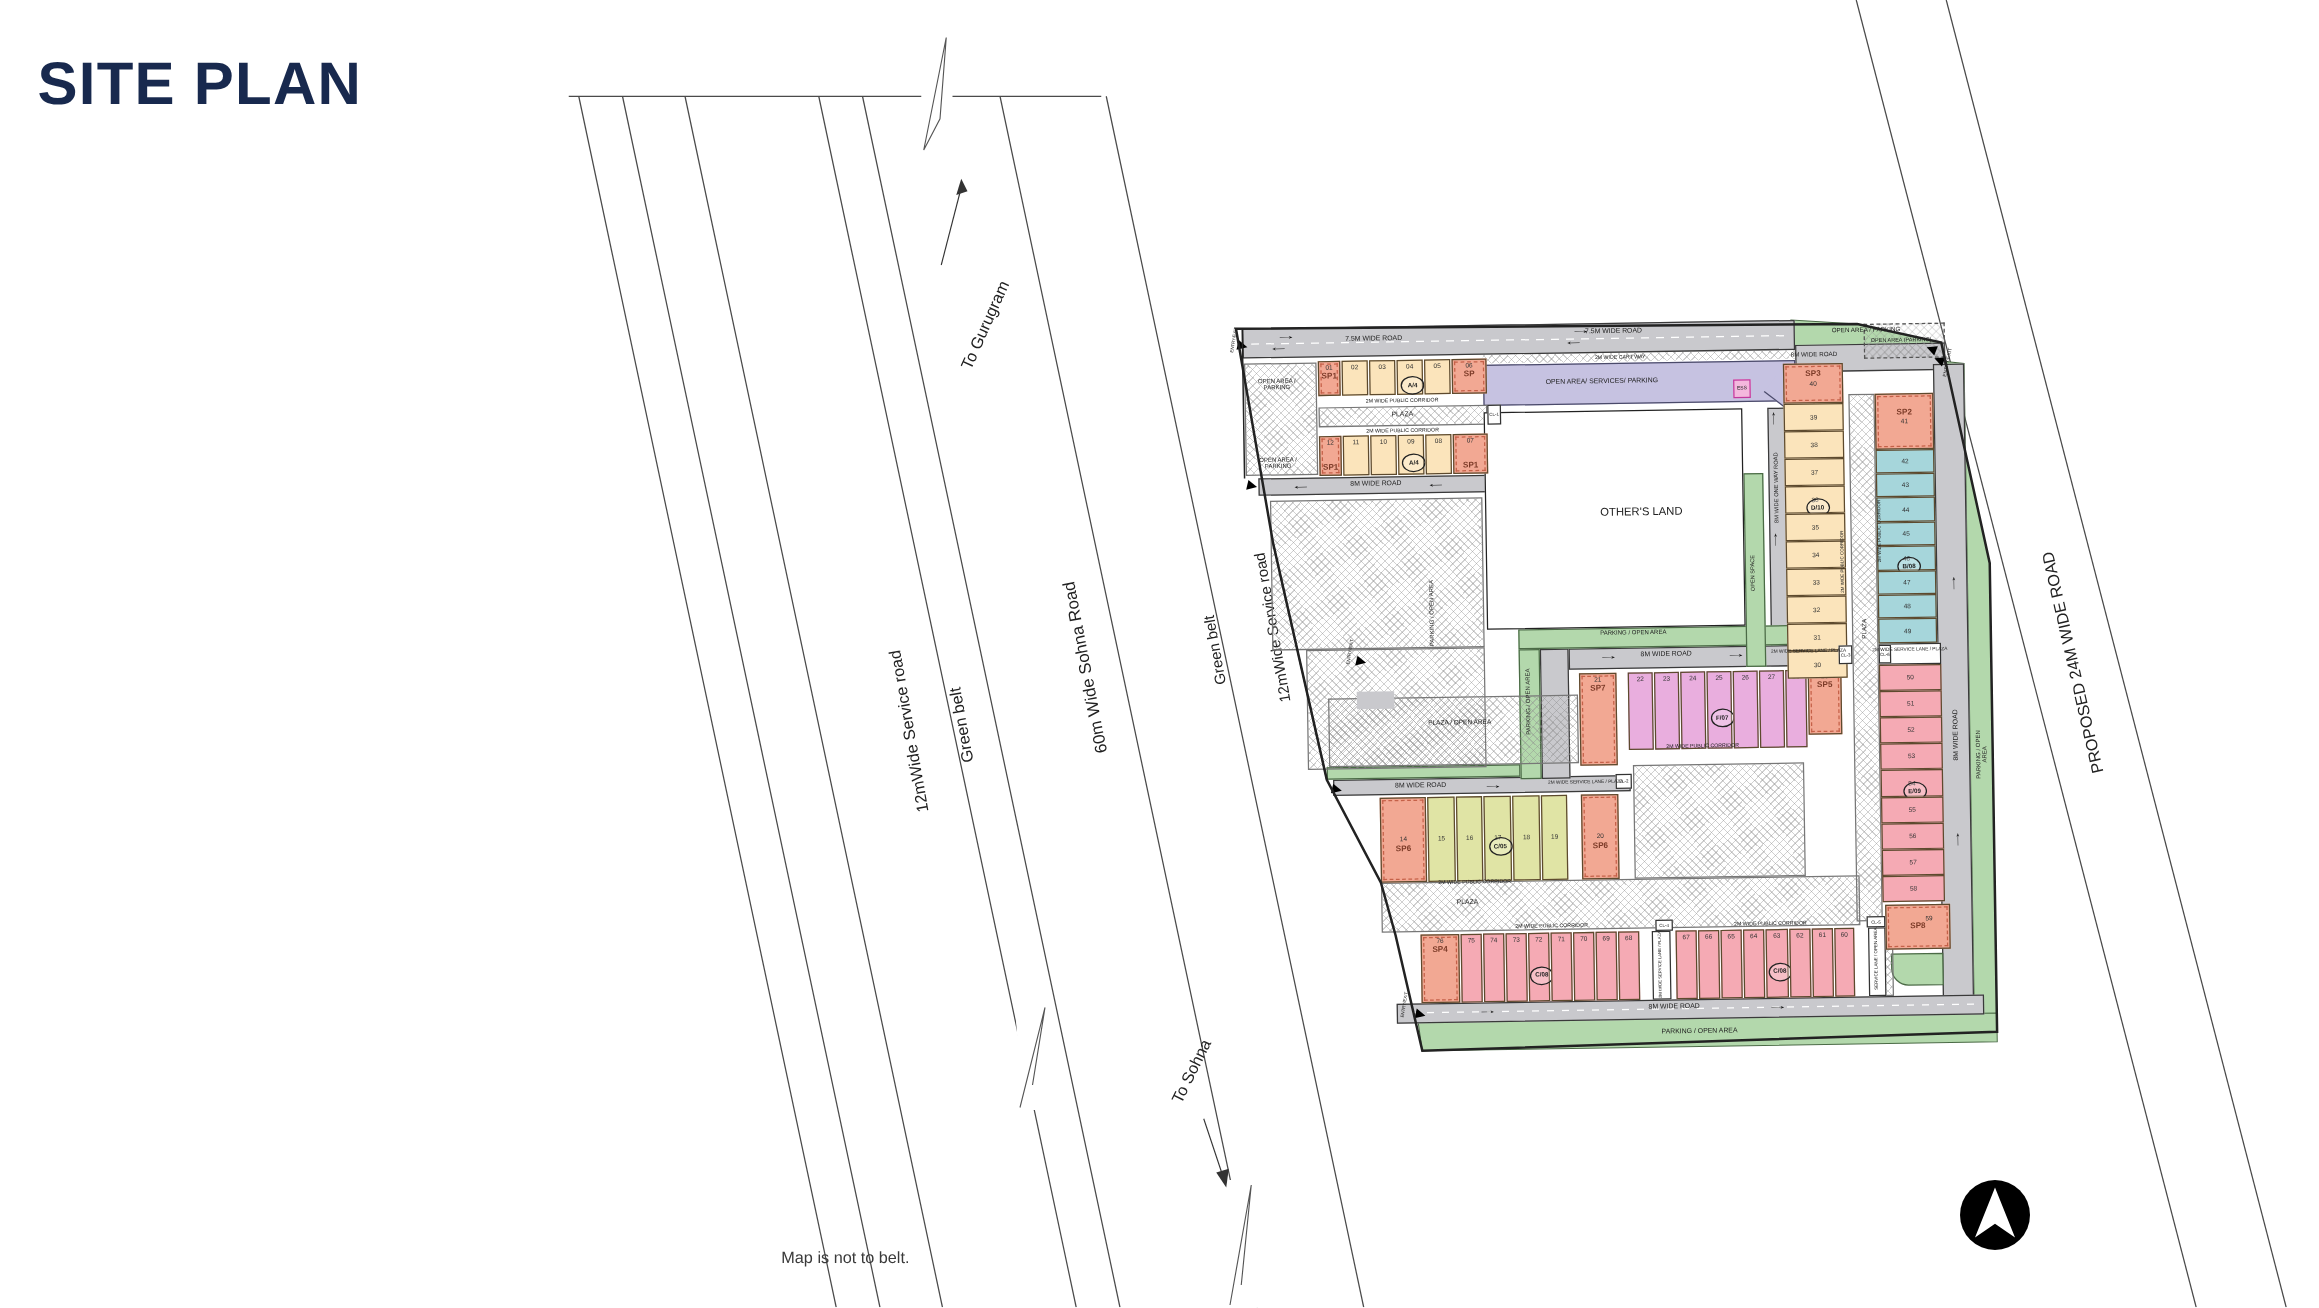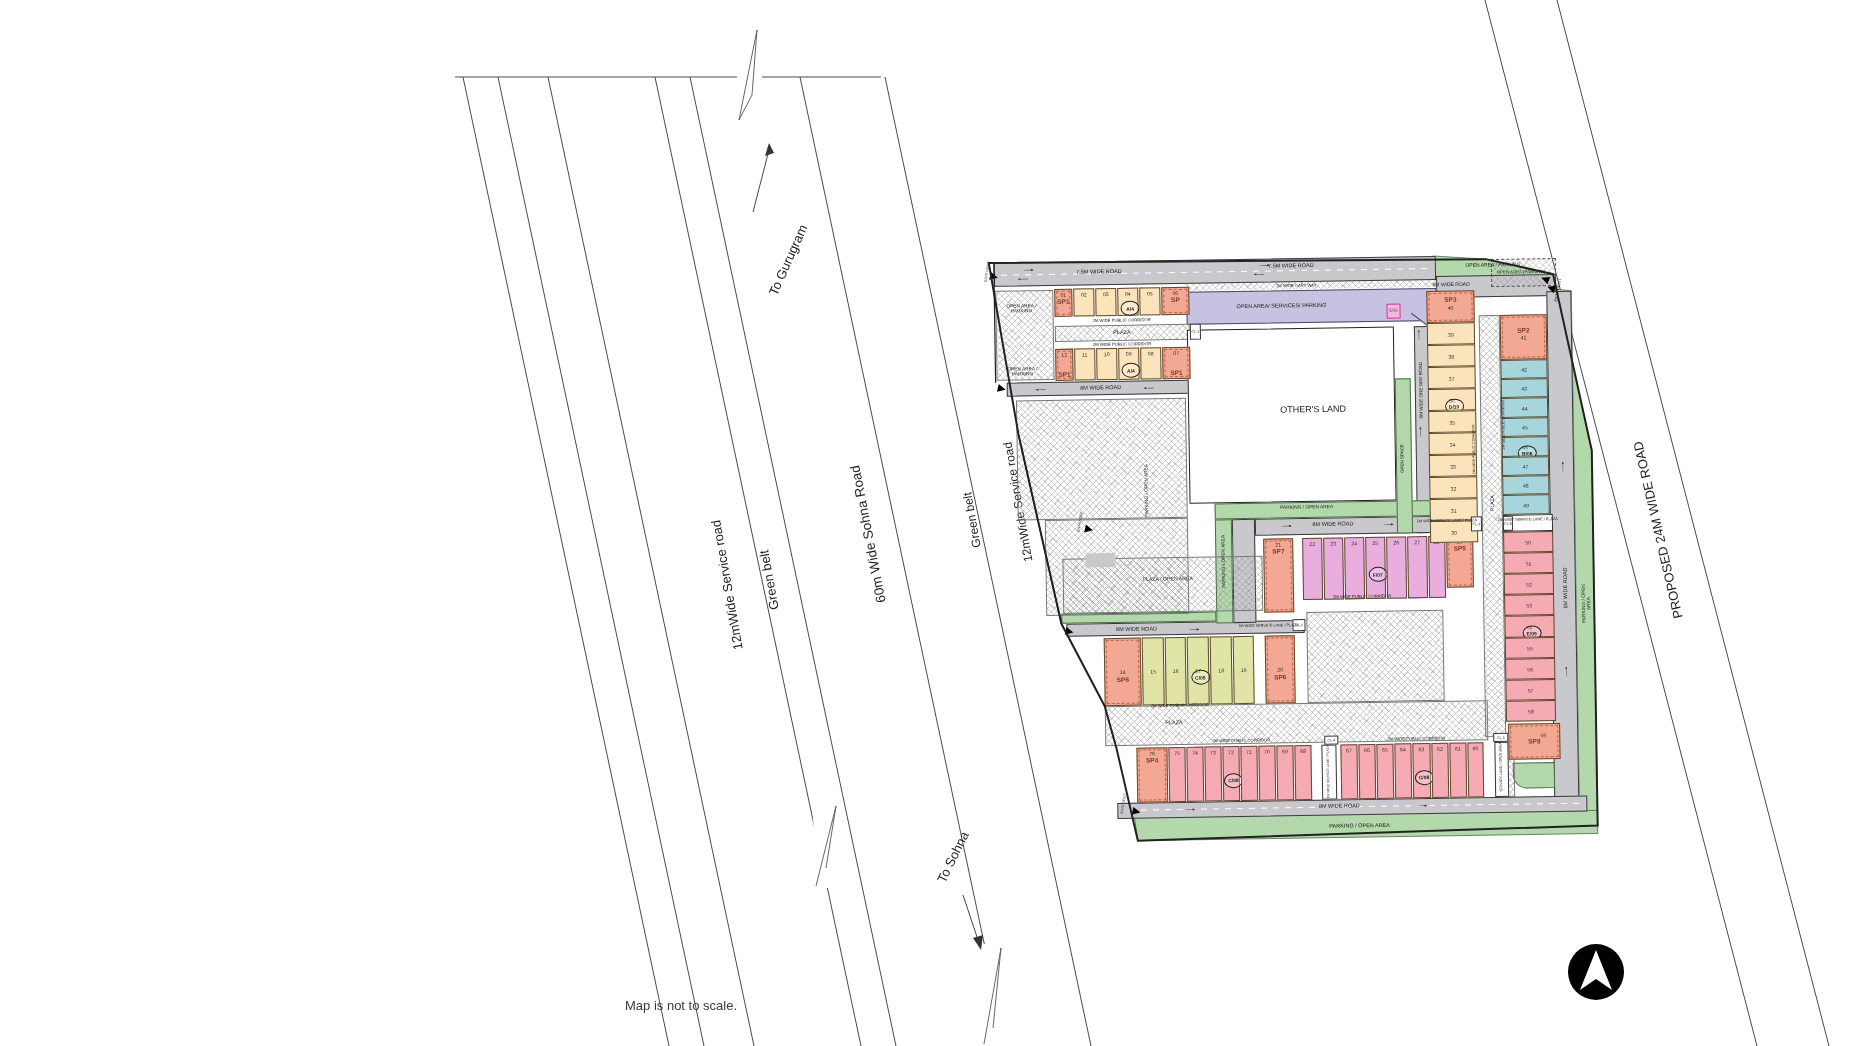--- a/index.html
+++ b/index.html
@@ -36,20 +36,21 @@
   .clbox{background:#fff;border:.8px solid #333;box-sizing:border-box;color:#222;display:flex;align-items:center;justify-content:center;overflow:hidden;}
   .arr{position:absolute;font-size:8px;color:#111;transform:translate(-50%,-50%) scaleX(2.1);line-height:1;}
   .arru{position:absolute;font-size:8px;color:#111;transform:translate(-50%,-50%) scaleY(2.1);line-height:1;}
   .tri{position:absolute;width:0;height:0;border-left:8px solid #000;border-top:4.5px solid transparent;border-bottom:4.5px solid transparent;}
 </style>
 </head>
 <body>
 
 <div id="page">
 
+  <div id="title">SITE PLAN</div>
 
   <svg id="roads-svg" width="1855" height="1046">
     <g stroke="#4a4a4a" stroke-width="1" fill="none">
       <path d="M455,77 L737,77 M762,77 L881,77"></path>
       <path d="M463,77 L669,1046"></path>
         <path d="M498,77 L704,1046"></path>
         <path d="M548,77 L754,1046"></path>
       <path d="M655,77 L861,1046"></path>
         <path d="M690,77 L896,1046"></path>
         <path d="M800,77 L1006,1046"></path>
@@ -448,14 +449,14 @@
     </svg>
   </div>
 
   <div id="north">
     <svg width="58" height="58">
         <circle cx="29" cy="29" r="28" fill="#000"></circle>
         <polygon points="29,7 45,47 29,36 13,47" fill="#fff"></polygon>
       </svg>
   </div>
 
-  <div id="note">Map is not to scale.</div>
+  <div id="note">Map is not to belt.</div>
 </div>
 
 </body></html>

